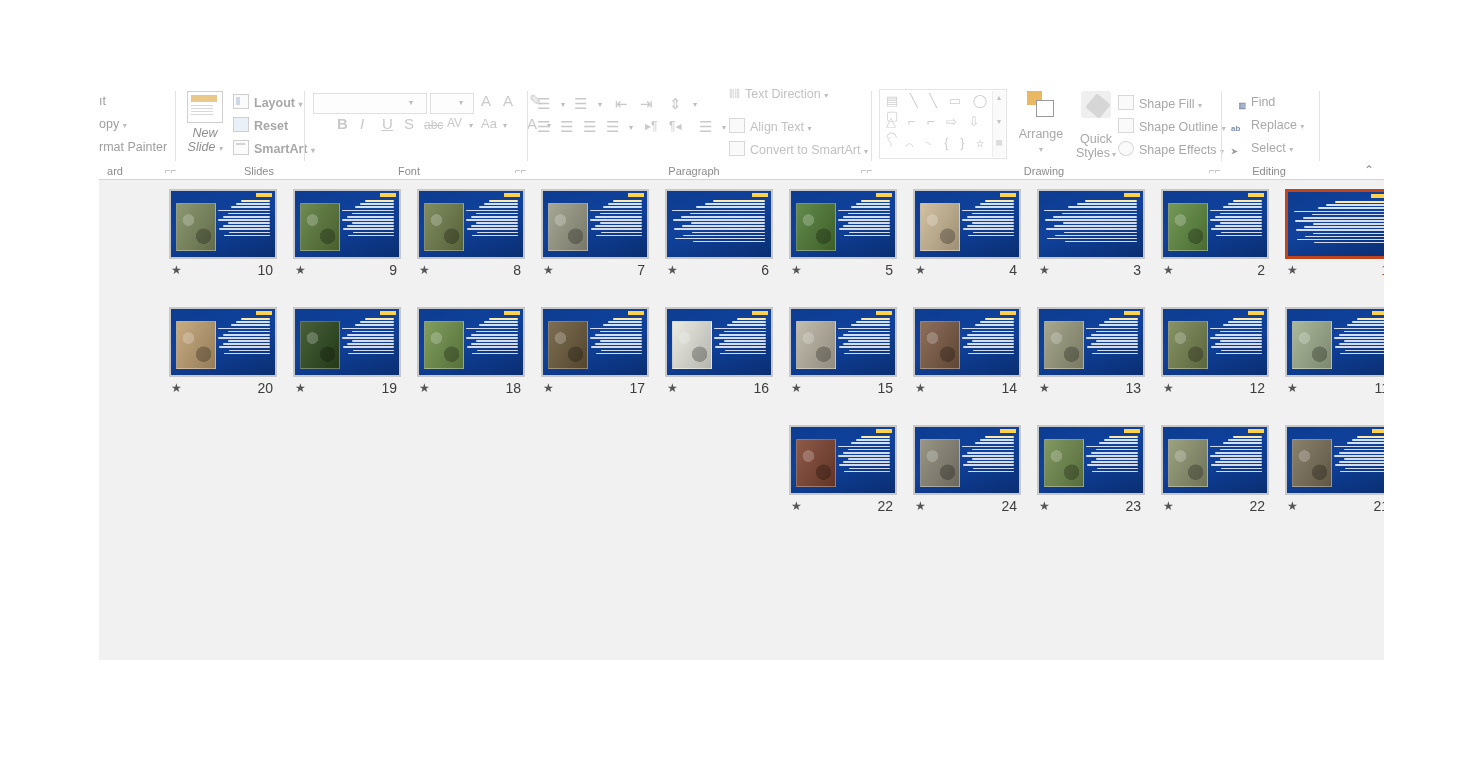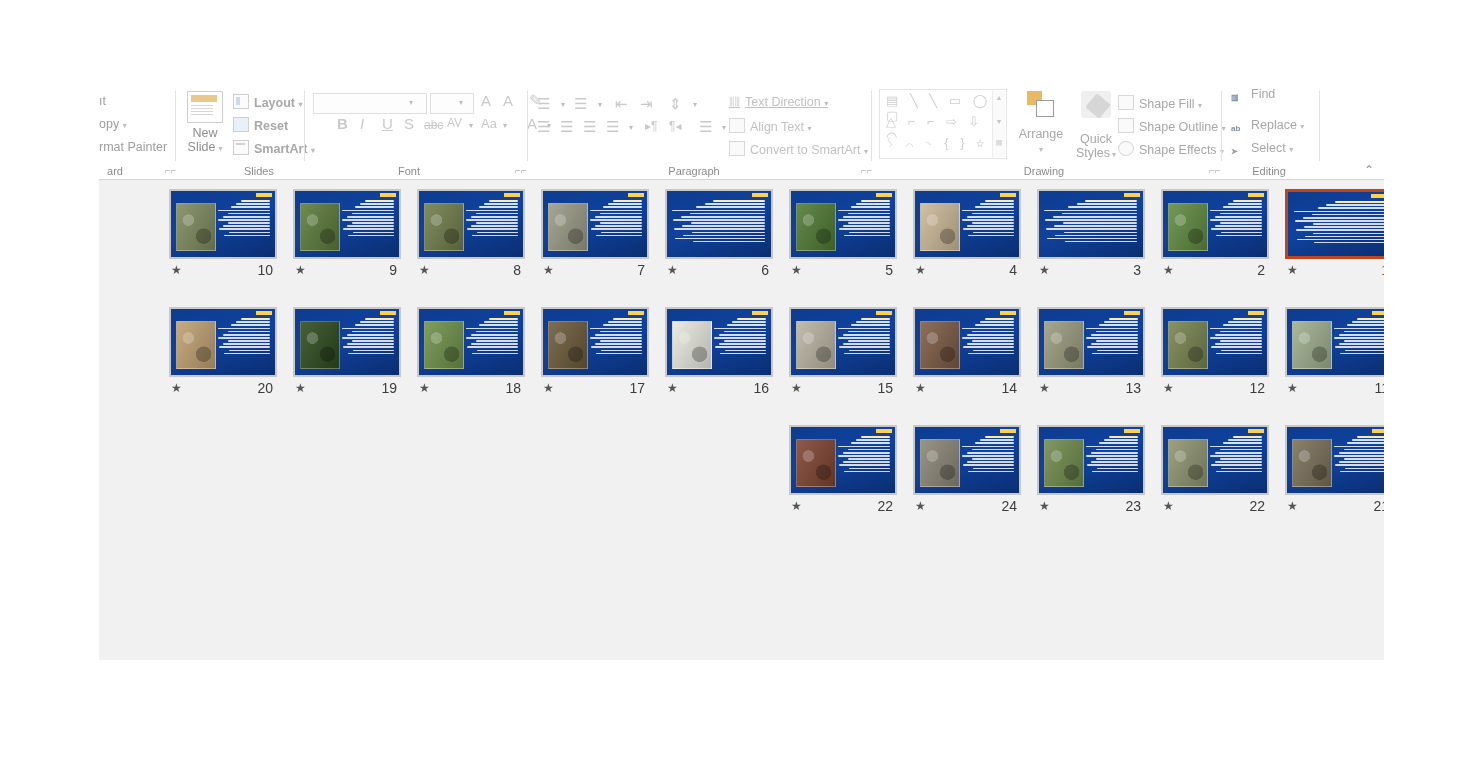--- a/index.html
+++ b/index.html
@@ -20,21 +20,21 @@
 
   
   .cb-item{position:absolute;font-size:12.5px;color:#9e9e9e;white-space:nowrap;}
 
   
   .newslide{position:absolute;left:82px;top:4px;width:48px;height:70px;text-align:center;}
   .ns-icon{width:34px;height:30px;margin:2px auto 0;border:1px solid #cfcfcf;background:#fff;position:relative;}
   .ns-icon:before{content:"";position:absolute;left:3px;top:3px;width:26px;height:7px;background:#e8c98a;}
   .ns-icon:after{content:"";position:absolute;left:3px;top:13px;width:22px;height:1px;
      box-shadow:0 0 0 0 #ccc,0 3px 0 0 #d8d8d8,0 6px 0 0 #d8d8d8,0 9px 0 0 #d8d8d8;background:#d8d8d8;}
-  .ns-txt{font-size:12.5px;color:#8f8f8f;line-height:14px;margin-top:3px;}
+  .ns-txt{font-size:12.5px;color:#8f8f8f;line-height:14px;margin-top:3px;font-style:italic;}
 
   .slidecmd{position:absolute;font-size:12.5px;color:#a8a8a8;white-space:nowrap;font-weight:bold;}
   .cmd-ic{display:inline-block;width:14px;height:13px;border:1px solid #cfcfcf;background:#fbfbfb;
       vertical-align:-2px;margin-right:5px;position:relative;}
   .cmd-ic.lay:before{content:"";position:absolute;left:2px;top:2px;width:4px;height:8px;background:#cfd9e8;}
   .cmd-ic.rst{background:#eaf0f8;}
   .cmd-ic.sec:before{content:"";position:absolute;left:2px;top:2px;width:9px;height:2px;background:#d3d3d3;}
 
   
   .fontbox{position:absolute;border:1px solid #e0e0e0;background:#fdfdfd;height:19px;}
@@ -152,21 +152,21 @@
       <div class="pg" style="left:438px;top:33px;font-size:15px;">☰</div>
       <div class="pg" style="left:461px;top:33px;font-size:15px;">☰</div>
       <div class="pg" style="left:484px;top:33px;font-size:15px;">☰</div>
       <div class="pg" style="left:507px;top:33px;font-size:15px;">☰</div>
       <div class="caret" style="left:530px;top:38px;">▾</div>
       <div class="pg" style="left:546px;top:34px;font-size:12px;">▸¶</div>
       <div class="pg" style="left:570px;top:34px;font-size:12px;">¶◂</div>
       <div class="pg" style="left:600px;top:33px;font-size:15px;">☰</div>
       <div class="caret" style="left:623px;top:38px;">▾</div>
 
-      <div class="ptxt" style="left:630px;top:10px;text-decoration:underline;"><span style="color:#cfcfcf;margin-right:5px;">⦀⦀</span><span>Text Direction</span> <span class="caret" style="position:relative;">▾</span></div>
+      <div class="ptxt" style="left:630px;top:2px;"><span style="color:#cfcfcf;margin-right:5px;">⦀⦀</span><span>Text Direction</span> <span class="caret" style="position:relative;">▾</span></div>
       <div class="ptxt" style="left:630px;top:33px;"><span class="sc-ic"></span><span>Align Text</span> <span class="caret" style="position:relative;">▾</span></div>
       <div class="ptxt" style="left:630px;top:56px;"><span class="sc-ic"></span><span>Convert to SmartArt</span> <span class="caret" style="position:relative;">▾</span></div>
 
       <div class="grp-label" style="left:545px;width:100px;">Paragraph</div>
       <div class="dlg-launcher" style="left:762px;">⌐⌐</div>
       <div class="ribbon-sep" style="left:772px;"></div>
 
       <div class="shapegal">
         <div class="shape-r" style="left:6px;top:3px;">▤ ╲ ╲ ▭ ◯ ▢</div>
         <div class="shape-r" style="left:6px;top:24px;">△ ⌐ ⌐ ⇨ ⇩ ◠</div>
@@ -185,21 +185,21 @@
         <div class="qs-ic"></div>
         <div class="lblsm" style="margin-top:14px;"><span>Quick</span><br><span>Styles</span><span class="caret" style="position:relative;margin-left:2px;">▾</span></div>
       </div>
       <div class="shapecmd" style="left:1019px;top:10px;"><span class="sc-ic"></span><span>Shape Fill</span> <span class="caret" style="position:relative;">▾</span></div>
       <div class="shapecmd" style="left:1019px;top:33px;"><span class="sc-ic"></span><span>Shape Outline</span> <span class="caret" style="position:relative;">▾</span></div>
       <div class="shapecmd" style="left:1019px;top:56px;"><span class="sc-ic" style="border-radius:50%;"></span><span>Shape Effects</span> <span class="caret" style="position:relative;">▾</span></div>
       <div class="grp-label" style="left:895px;width:100px;">Drawing</div>
       <div class="dlg-launcher" style="left:1110px;">⌐⌐</div>
       <div class="ribbon-sep" style="left:1122px;"></div>
 
-      <div class="editcmd" style="left:1132px;top:2px;"><span class="ed-ic">▥</span><span>Find</span></div>
+      <div class="editcmd" style="left:1132px;top:10px;text-align:right;"><span class="ed-ic">▥</span><span>Find</span></div>
       <div class="editcmd" style="left:1132px;top:33px;"><span class="ed-ic">ab<br></span><span>Replace</span> <span class="caret" style="position:relative;">▾</span></div>
       <div class="editcmd" style="left:1132px;top:56px;"><span class="ed-ic" style="color:#9e9e9e;">➤</span><span>Select</span> <span class="caret" style="position:relative;">▾</span></div>
       <div class="grp-label" style="left:1125px;width:90px;">Editing</div>
       <div class="ribbon-sep" style="left:1220px;"></div>
       <div class="collapse">⌃</div>
     </div>
     <div class="ribbon-bottom-line"></div>
   </div>
 
   <div class="sorter">

